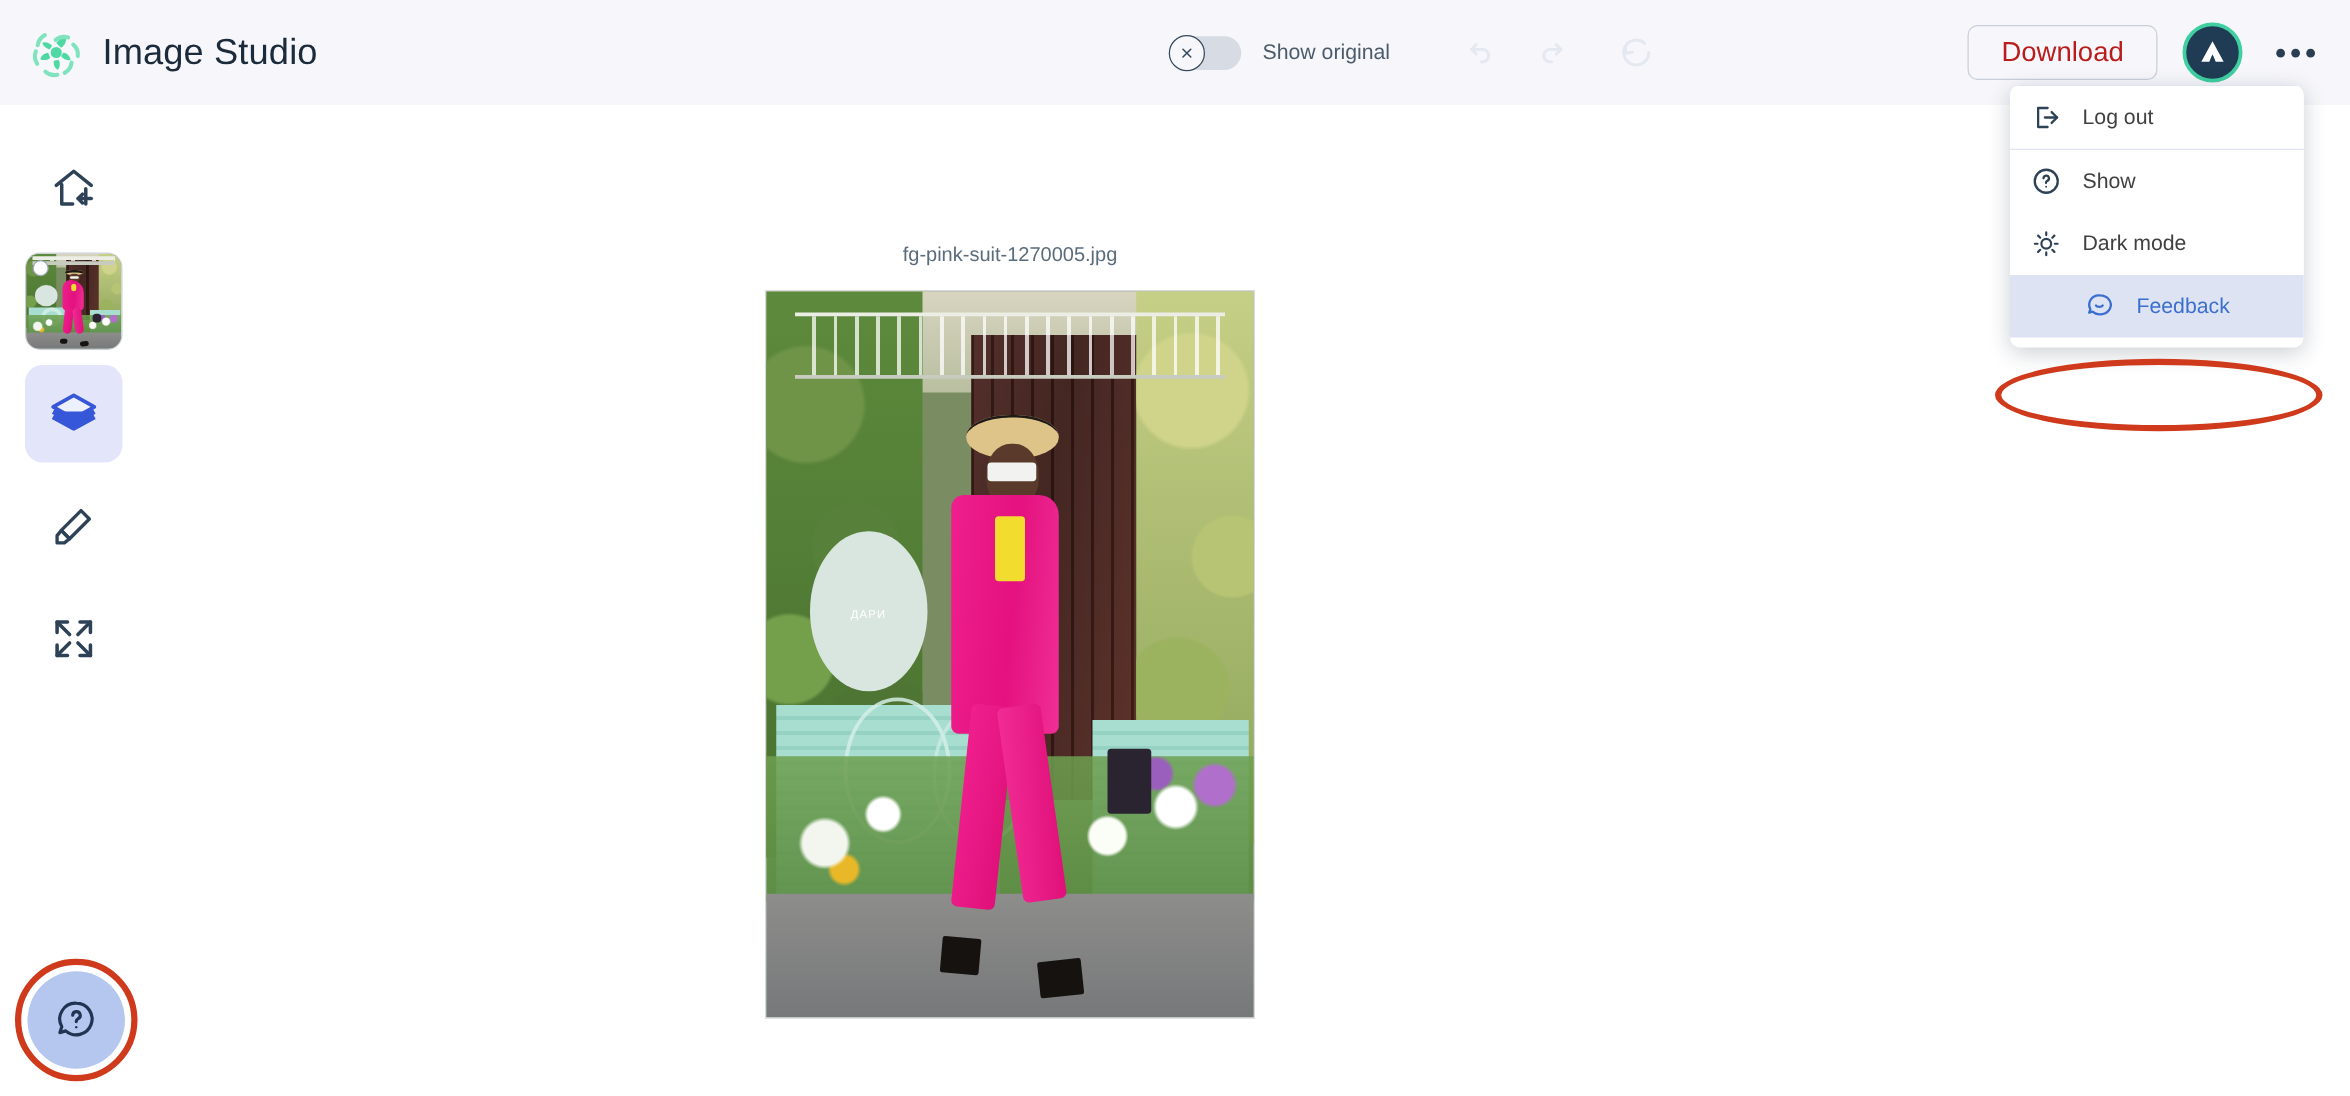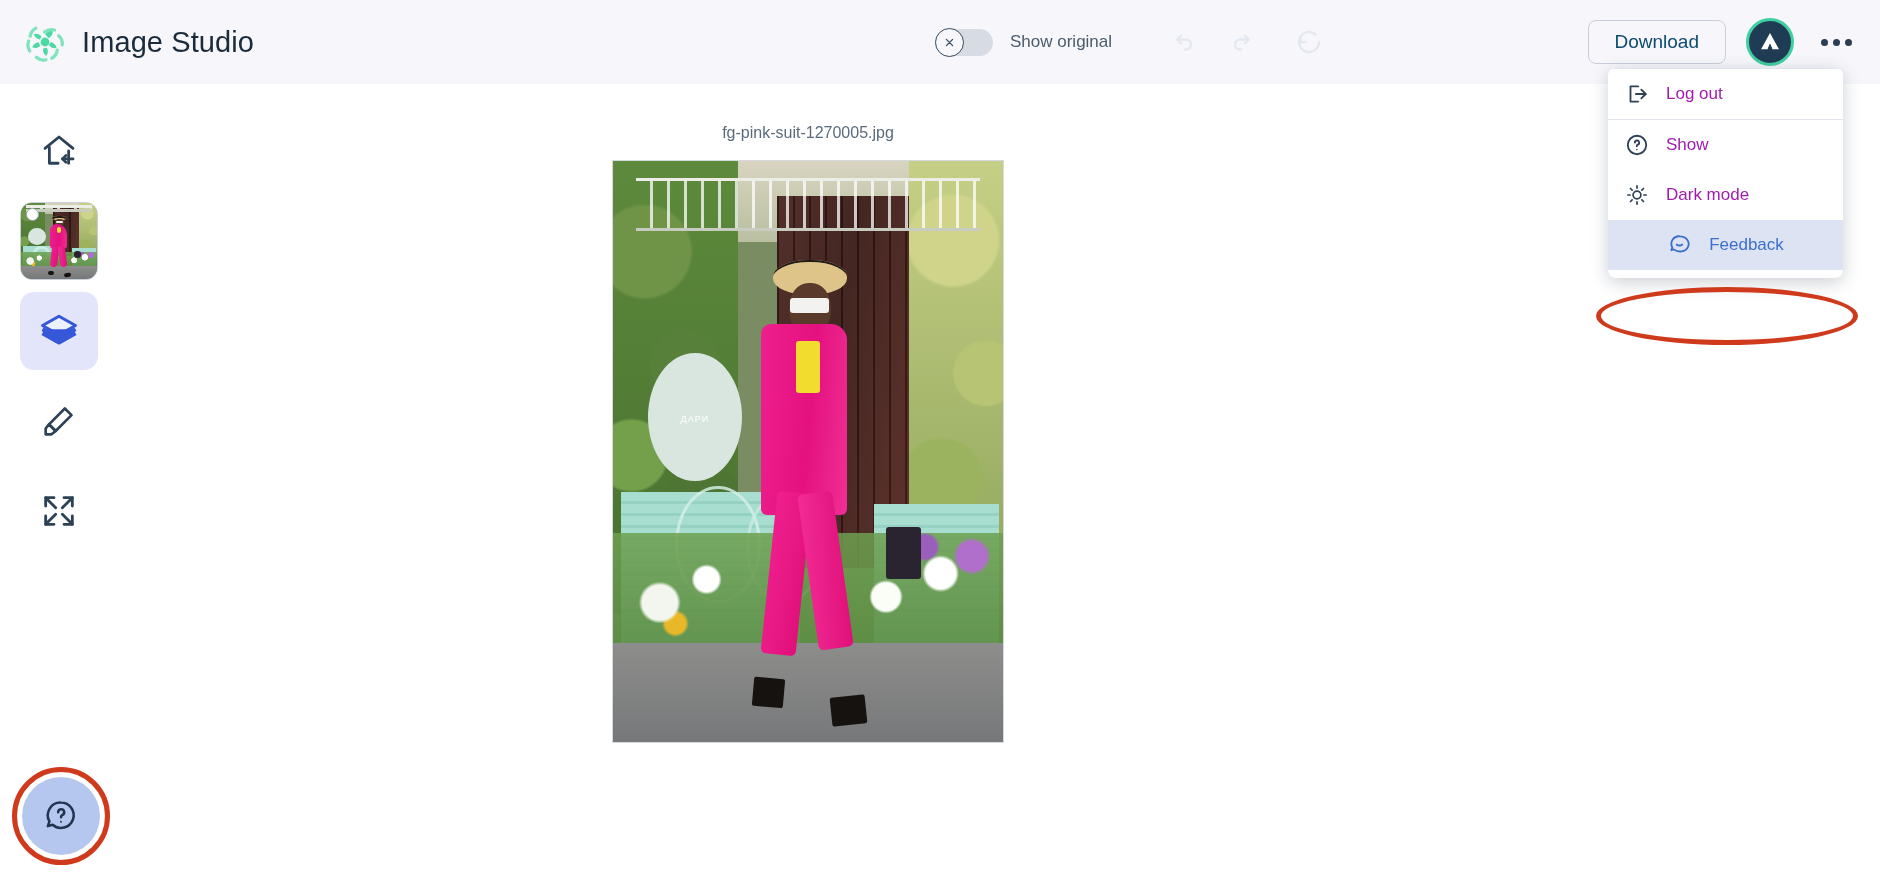--- a/index.html
+++ b/index.html
@@ -51,21 +51,21 @@
     justify-content: center; background: none; border: none;
   }
 
   .header-right {
     position: absolute; right: 22px; top: 0; height: 84px;
     display: flex; align-items: center; gap: 20px;
   }
   .download-btn {
     height: 44px; padding: 0 26px; border-radius: 8px;
     border: 1px solid #c9cfda; background: #f7f7fb;
-    font-size: 19px; color: #0c4a6e; cursor: pointer;
+    font-size: 22px; color: #b91c1c; cursor: pointer;
     font-family: "Liberation Sans", sans-serif;
   }
   .avatar-btn {
     width: 48px; height: 48px; border-radius: 50%;
     background: #1f3c54; display: flex; align-items: center;
     justify-content: center; cursor: pointer;
     border: 3.5px solid #3fcfa0;
   }
   .dots-btn {
     width: 44px; height: 44px; display: flex; align-items: center;
@@ -166,21 +166,21 @@
                    border:3px solid #d3efe6; border-radius:50%; opacity:.85; }
   .photo .bike2  { position:absolute; left:34%; bottom:24%; width:20%; height:19%;
                    border:3px solid #cfece2; border-radius:50%; opacity:.7; }
 
   
   .canvas {
     position: absolute; left: 118px; top: 84px;
     width: 1380px; height: 793px;
     display: flex; flex-direction: column; align-items: center;
   }
-  .filename { margin-top: 40px; font-size: 16px; color: #5a6b7c; }
+  .filename { margin-top: 112px; font-size: 16px; color: #5a6b7c; }
   .stage {
     margin-top: 18px; width: 392px; height: 583px;
     border: 1px solid #d5dae1; background: #fff; overflow: hidden;
   }
 
   
   .right-panel {
     position: absolute; right: 0; top: 84px;
     width: 382px; height: 793px;
     display: flex; flex-direction: column; align-items: center;
@@ -236,21 +236,21 @@
     white-space: nowrap; overflow: hidden;
   }
   .redacted {
     display: inline-block; width: 52px; height: 17px;
     background: #aec1f2; border-radius: 1px;
   }
   .menu-sep { height: 1px; background: #dfe4ee; }
   .menu-item {
     display: flex; align-items: center; gap: 16px;
     padding: 12px 16px; cursor: pointer;
-    font-size: 17px; color: #a21caf; background: #eef1f8;
+    font-size: 17px; color: #404040; background: #eef1f8;
   }
   .menu-item.plain { background: #ffffff; }
   .menu-item.highlight { background: #dde3f3; color: #3b6fcf; justify-content: center; }
   .menu-icon { width: 26px; height: 26px; flex: 0 0 26px; display: block; }
 
   .feedback-ring {
     position: absolute; right: 22px; top: 287px;
     width: 262px; height: 58px; border-radius: 50%;
     border: 5px solid #cf3a1c; z-index: 50; pointer-events: none;
   }

